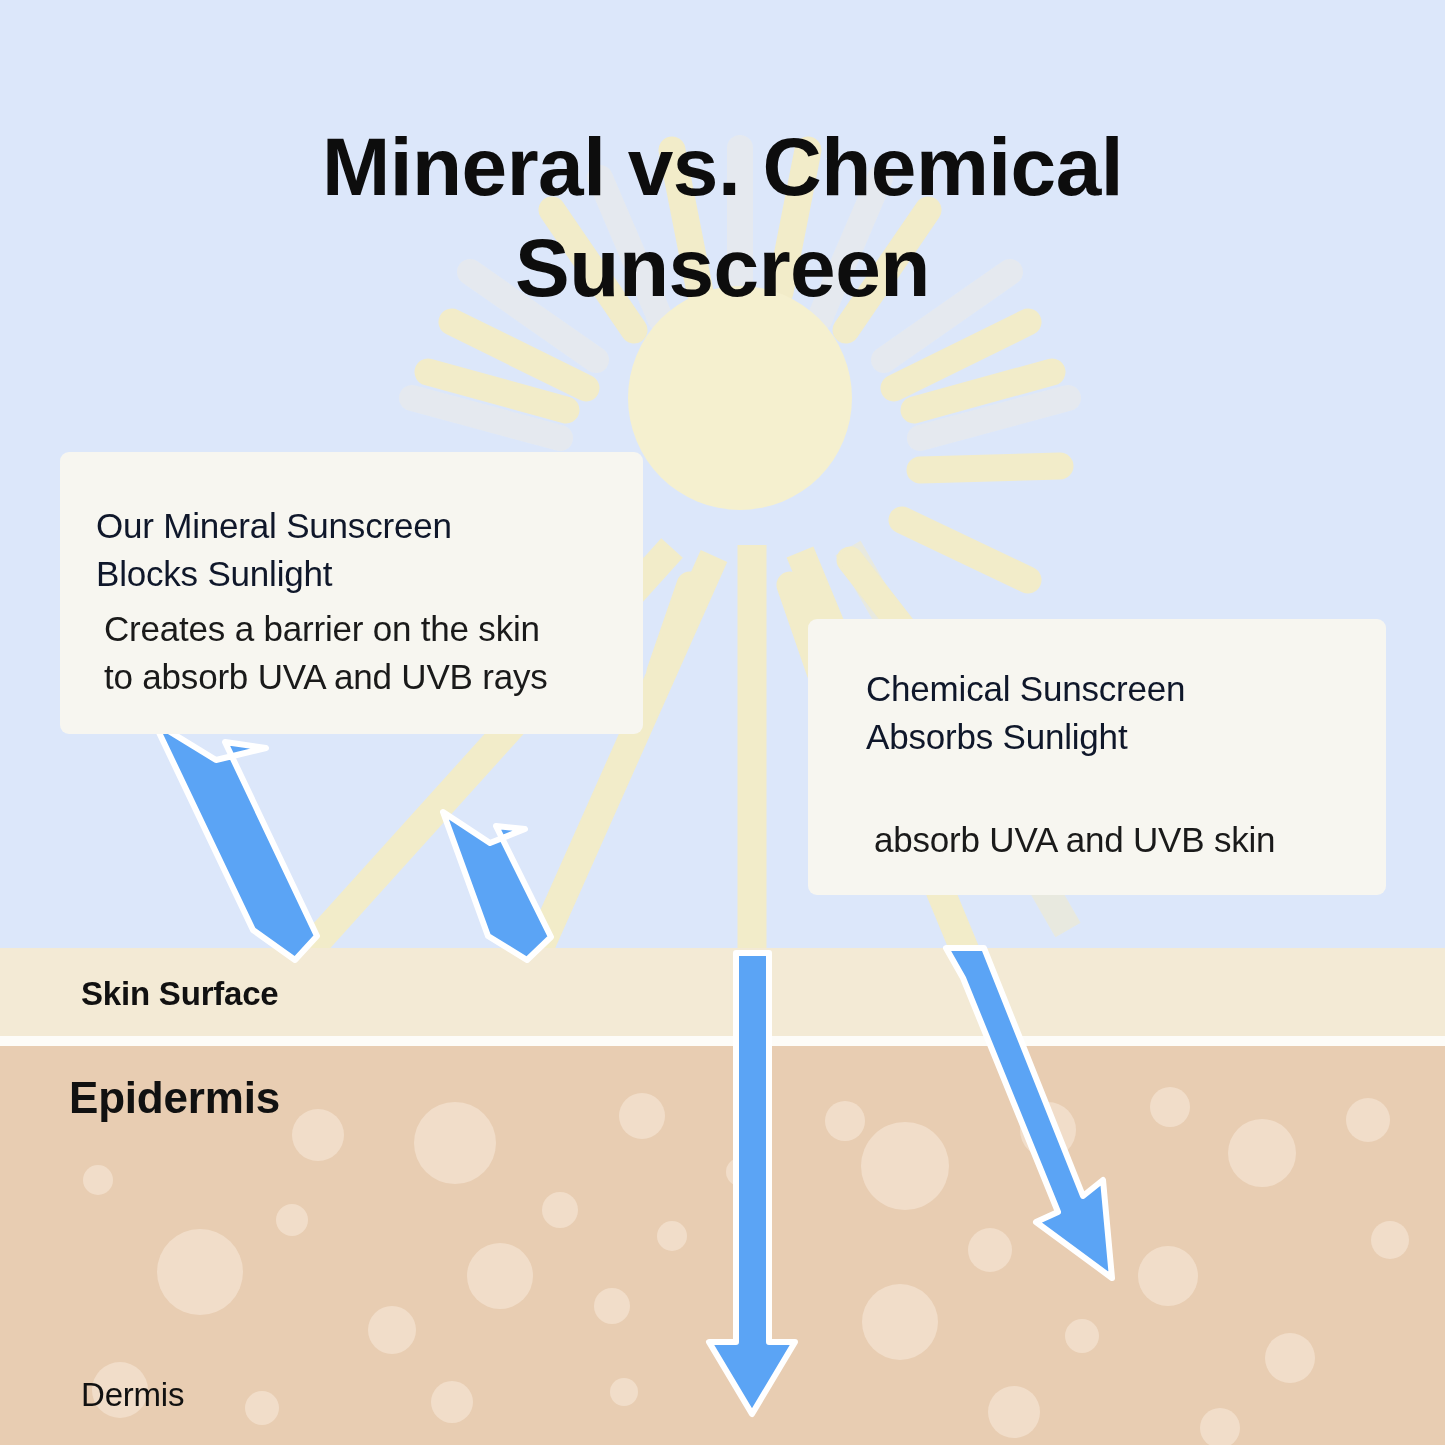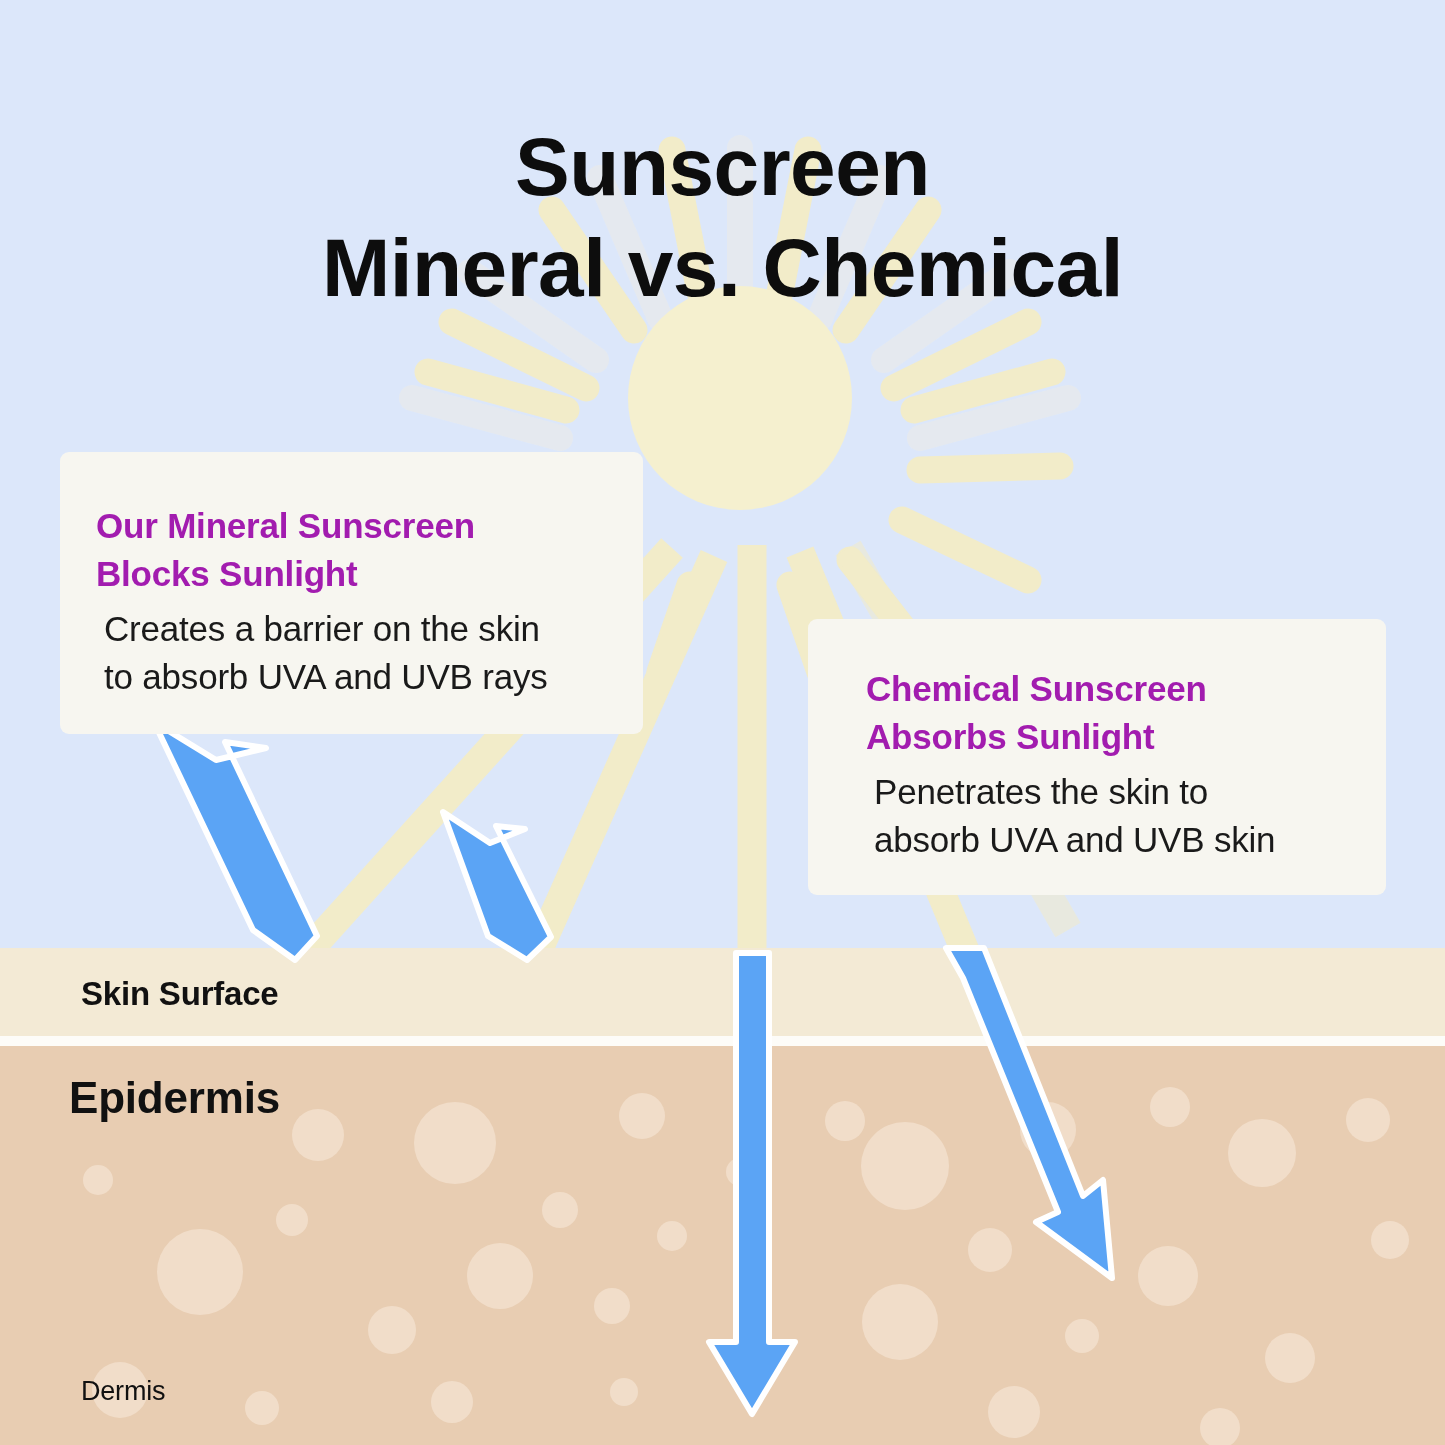--- a/index.html
+++ b/index.html
@@ -41,23 +41,23 @@
   
   .callout {
     position: absolute;
     background: #f7f6f0;
     border-radius: 9px;
     z-index: 35;
     box-sizing: border-box;
   }
   .callout .head {
     font-size: 35px;
-    font-weight: 700;
+    font-weight: 400;
     line-height: 1.36;
-    color: #a21caf;
+    color: #0f172a;
     margin: 0 0 8px 0;
     letter-spacing: -0.2px;
   }
   .callout .body {
     font-size: 35px;
     font-weight: 400;
     line-height: 1.36;
     color: #1a1a1a;
     margin: 8px;
     letter-spacing: -0.2px;
@@ -93,21 +93,21 @@
   }
   #label-epidermis {
     left: 50px;
     top: 1073px;
     font-size: 44px;
     font-weight: 700;
   }
   #label-dermis {
     left: 62px;
     top: 1376px;
-    font-size: 27px;
+    font-size: 33px;
     font-weight: 400;
   }
 </style>
 </head>
 <body>
 
 <div id="canvas">
 
   <svg id="scene" viewBox="0 0 1445 1445" xmlns="http://www.w3.org/2000/svg">
 
@@ -208,42 +208,42 @@
 
       <polygon points="527,960 488,936 443,812 490,843 525,829 496,826 551,937"></polygon>
 
       <polygon points="736,953 769,953 769,1342 795,1342 752,1414 709,1342 736,1342"></polygon>
 
       <polygon points="946,948 984,948 1083,1196 1103,1180 1112,1278 1036,1222 1058,1212 963,978"></polygon>
     </g>
   </svg>
 
   <h1 class="title">
+    <span class="line">Mineral vs. Chemical</span>
     <span class="line">Sunscreen</span>
-    <span class="line">Mineral vs. Chemical</span>
   </h1>
 
   <div class="callout" id="callout-mineral">
     <p class="head">
       <span>Our Mineral Sunscreen</span><br>
       <span>Blocks Sunlight</span>
     </p>
     <p class="body">
       <span>Creates a barrier on the skin</span><br>
       <span>to absorb UVA and UVB rays</span>
     </p>
   </div>
 
   <div class="callout" id="callout-chemical">
     <p class="head">
       <span>Chemical Sunscreen</span><br>
       <span>Absorbs Sunlight</span>
     </p>
     <p class="body">
-      <span>Penetrates the skin to</span><br>
+      <br>
       <span>absorb UVA and UVB skin</span>
     </p>
   </div>
 
   <div class="layer-label" id="label-skin-surface">Skin Surface</div>
   <div class="layer-label" id="label-epidermis">Epidermis</div>
   <div class="layer-label" id="label-dermis">Dermis</div>
 
 </div>
 

